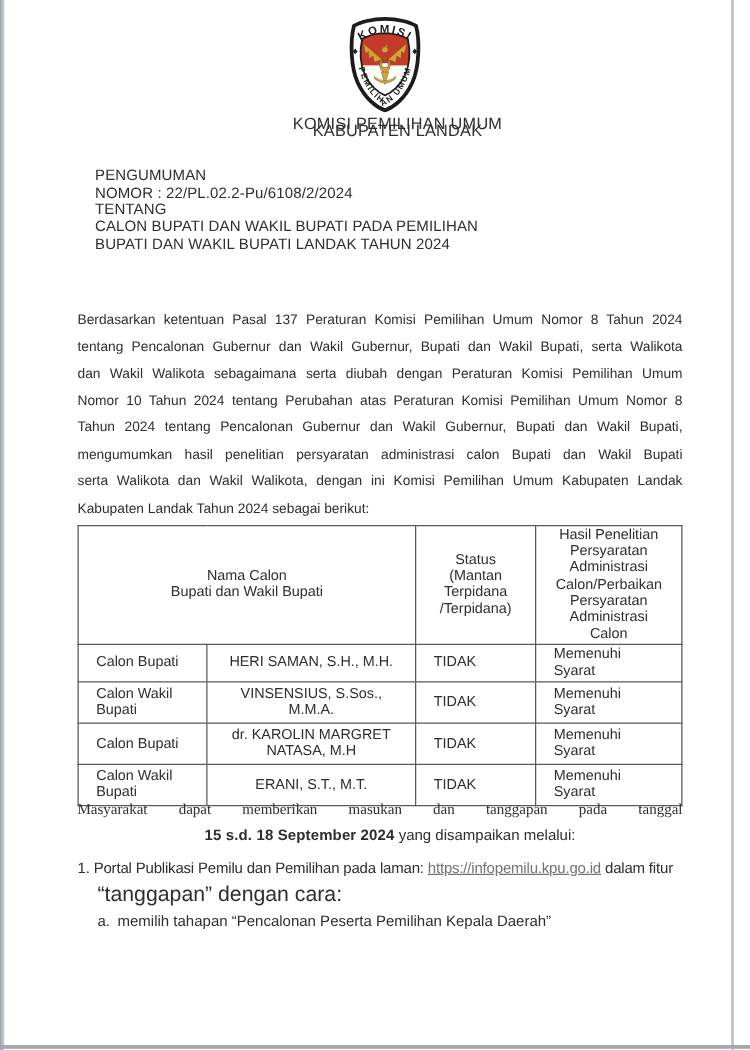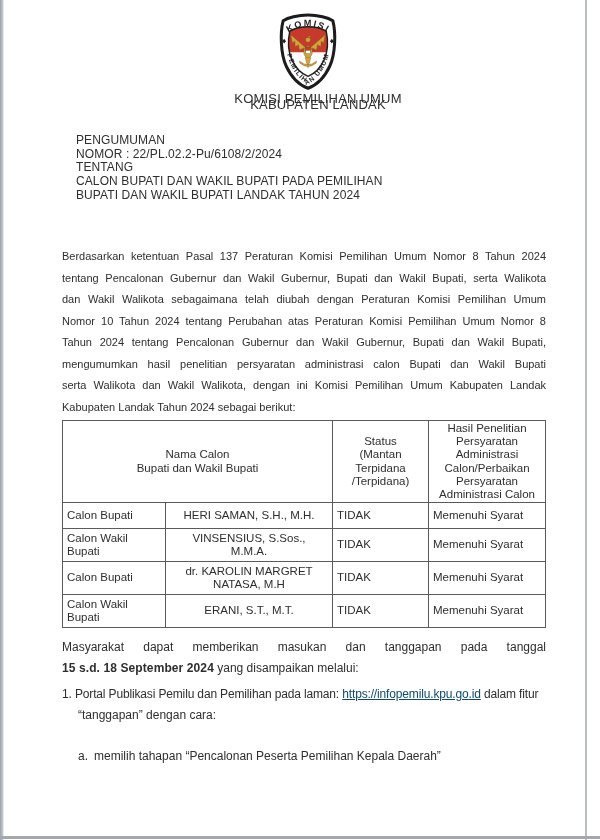--- a/index.html
+++ b/index.html
@@ -21,35 +21,35 @@
   .title-block{position:absolute;left:62px;top:134px;width:484px;text-align:left;
     font-size:12px;line-height:13.7px;transform:translateX(14px);letter-spacing:.1px;}
   .title-block div{white-space:nowrap;}
 
   .para{position:absolute;left:62px;top:246px;width:484px;
     font-size:11px;line-height:21.5px;}
   .jl{text-align:justify;text-align-last:justify;}
 
   table.res{position:absolute;left:62px;top:420px;width:483px;
     border-collapse:collapse;table-layout:fixed;font-size:11.5px;color:#2e2e2e;}
-  table.res td,table.res th{border:1px solid #5a5a5a;padding:1px 4px;
+  table.res td,table.res th{border:1px solid #5a5a5a;padding:1px 14px;
     font-weight:normal;vertical-align:middle;margin-top:18px;}
   table.res th{text-align:center;line-height:13.2px;white-space:pre-line;}
   td.c{text-align:left;line-height:13.5px;white-space:pre-line;}
   td.nm{text-align:center;padding-left:7px;line-height:13.5px;white-space:pre-line;}
 
   .fb1{position:absolute;left:62px;top:637px;width:484px;font-size:12px;line-height:21.5px;
-    text-align:justify;text-align-last:justify;}
-  .fb2{position:absolute;left:62px;top:658px;width:500px;font-size:12px;line-height:21.5px;}
+    text-align:justify;text-align-last:justify;font-family:Liberation Serif, serif;}
+  .fb2{position:absolute;left:62px;top:658px;width:500px;font-size:12px;line-height:21.5px;text-align:center;}
   .fb2 b{letter-spacing:.1px;}
   .item1{position:absolute;left:62px;top:684px;width:530px;font-size:12px;line-height:21.5px;
     white-space:nowrap;letter-spacing:-0.15px;}
-  .item1 a{color:#0c4a6e;text-decoration:underline;}
-  .item1b{position:absolute;left:78px;top:705px;width:484px;font-size:12px;line-height:21.5px;}
-  .itema{position:absolute;left:78px;top:727px;width:500px;font-size:12px;line-height:21.5px;margin-top:19px;}
+  .item1 a{color:#737373;text-decoration:underline;}
+  .item1b{position:absolute;left:78px;top:705px;width:484px;font-size:17px;line-height:21.5px;}
+  .itema{position:absolute;left:78px;top:727px;width:500px;font-size:12px;line-height:21.5px;}
   .itema .mk{display:inline-block;width:16px;}
 </style>
 </head>
 <body>
 
 <div class="page">
   <div class="scan-left"></div>
   <div class="scan-right"></div>
   <div class="scan-bottom"></div>
 
@@ -105,21 +105,21 @@
     <div>PENGUMUMAN</div>
     <div>NOMOR : 22/PL.02.2-Pu/6108/2/2024</div>
     <div>TENTANG</div>
     <div>CALON BUPATI DAN WAKIL BUPATI PADA PEMILIHAN</div>
     <div>BUPATI DAN WAKIL BUPATI LANDAK TAHUN 2024</div>
   </div>
 
   <div class="para">
     <div class="jl">Berdasarkan ketentuan Pasal 137 Peraturan Komisi Pemilihan Umum Nomor 8 Tahun 2024</div>
     <div class="jl">tentang Pencalonan Gubernur dan Wakil Gubernur, Bupati dan Wakil Bupati, serta Walikota</div>
-    <div class="jl">dan Wakil Walikota sebagaimana telah diubah dengan Peraturan Komisi Pemilihan Umum</div>
+    <div class="jl">dan Wakil Walikota sebagaimana serta diubah dengan Peraturan Komisi Pemilihan Umum</div>
     <div class="jl">Nomor 10 Tahun 2024 tentang Perubahan atas Peraturan Komisi Pemilihan Umum Nomor 8</div>
     <div class="jl">Tahun 2024 tentang Pencalonan Gubernur dan Wakil Gubernur, Bupati dan Wakil Bupati,</div>
     <div class="jl">mengumumkan hasil penelitian persyaratan administrasi calon Bupati dan Wakil Bupati</div>
     <div class="jl">serta Walikota dan Wakil Walikota, dengan ini Komisi Pemilihan Umum Kabupaten Landak</div>
     <div>Kabupaten Landak Tahun 2024 sebagai berikut:</div>
   </div>
 
   <table class="res">
     <colgroup>
       <col style="width:103px">

